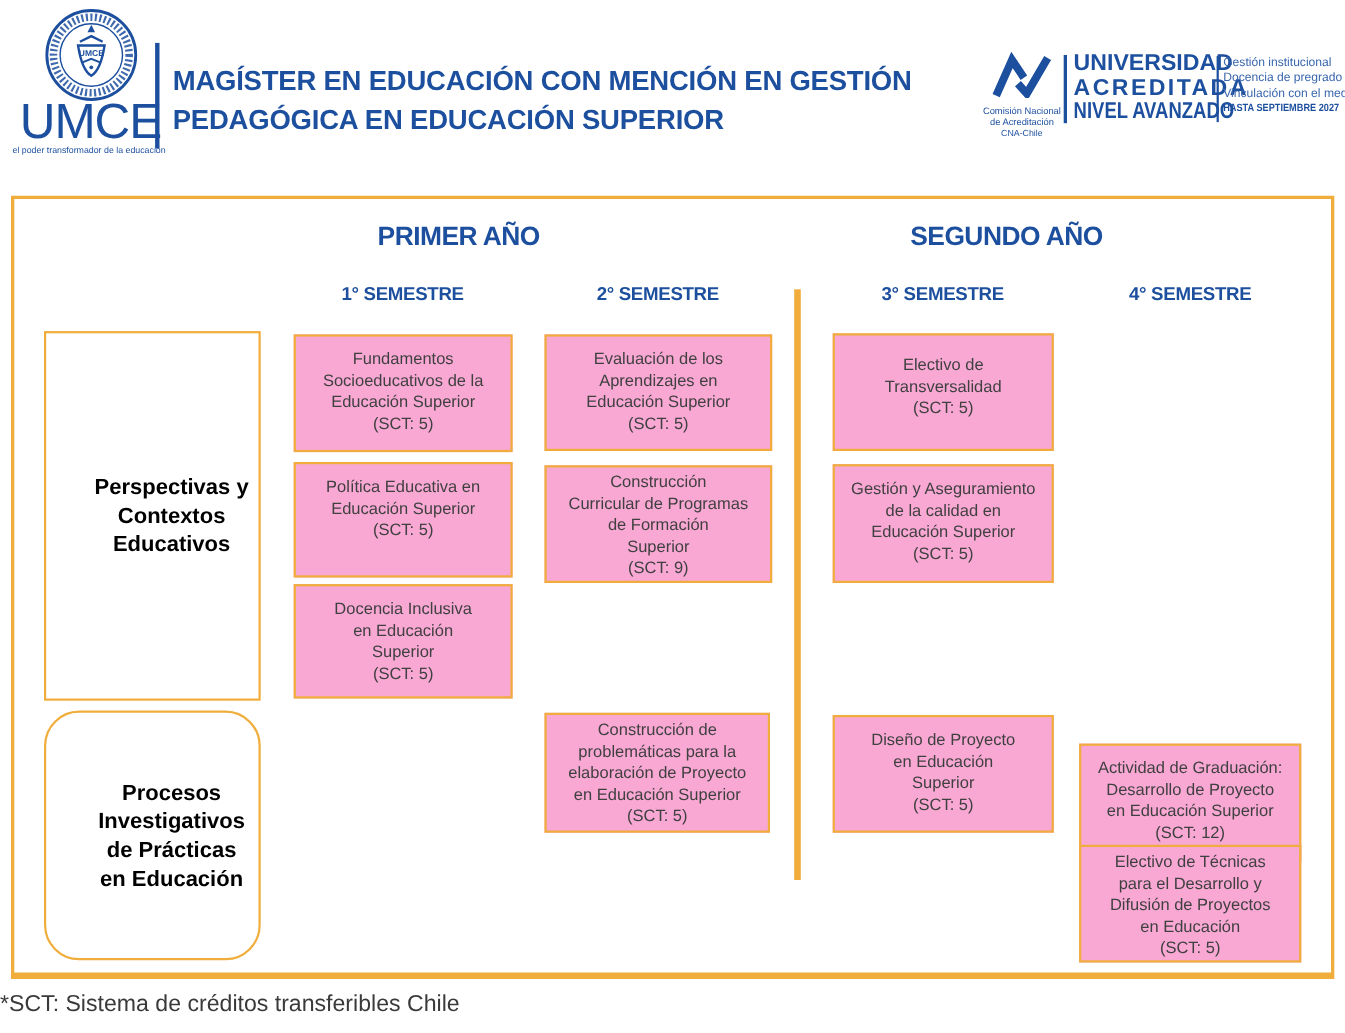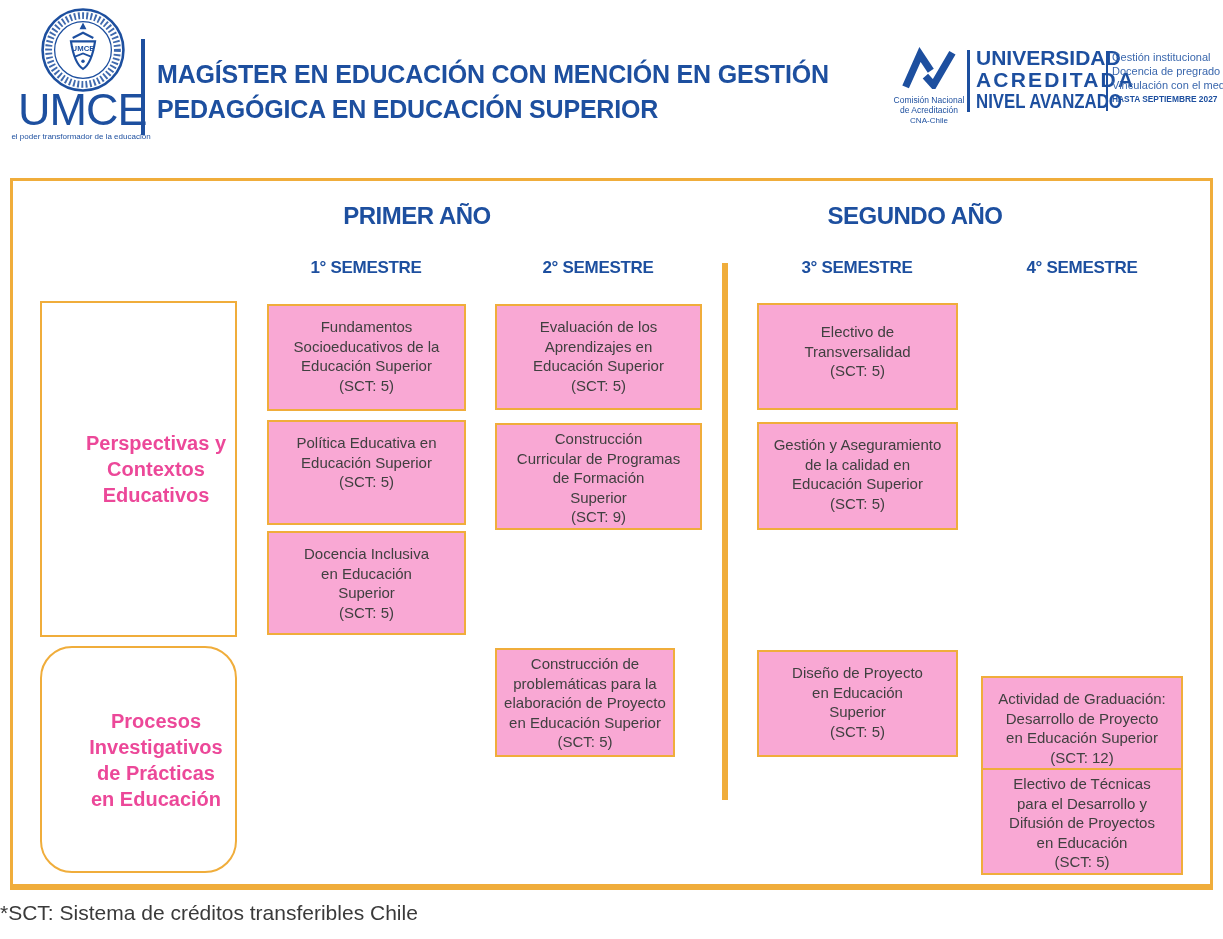--- a/index.html
+++ b/index.html
@@ -24,21 +24,21 @@
   .acc-l2{letter-spacing:2.2px;}
   .acc-l3{transform:scaleX(0.80);transform-origin:left center;}
   .acc-scope div.scope-line{font-size:11px;line-height:14px;color:var(--blue-light);white-space:nowrap;}
   .acc-valid{font-size:9.5px;font-weight:bold;line-height:14px;color:var(--blue);transform:scaleX(0.88);transform-origin:left center;white-space:nowrap;}
   
   .board{border:3px solid var(--gold);border-bottom-width:6px;background:#fff;}
   .h-areas{font-size:24px;font-weight:bold;line-height:35px;letter-spacing:-0.5px;color:var(--blue);text-align:center;white-space:pre-line;}
   .h-year{font-size:24px;font-weight:bold;letter-spacing:-0.5px;color:var(--blue);text-align:center;white-space:nowrap;}
   .h-sem{font-size:17px;font-weight:bold;letter-spacing:-0.3px;color:var(--blue);text-align:center;white-space:nowrap;}
   .area-box{border:2px solid var(--gold);background:#fff;display:flex;align-items:center;justify-content:center;}
-  .area-label{font-size:20px;font-weight:bold;line-height:26px;color:#ec4899;text-align:center;white-space:pre-line;margin-left:35px;}
+  .area-label{font-size:20px;font-weight:bold;line-height:26px;color:#000000;text-align:center;white-space:pre-line;margin-left:35px;}
   .course{border:2px solid var(--gold);background:#f9a8d4;font-size:15px;line-height:19.5px;color:var(--ink);text-align:center;padding:11px 2px 0;white-space:pre-line;}
   .course.tight{padding-top:4px;}
   .vdivider{background:var(--gold);}
   .footnote{font-size:21px;color:#3A3A3A;text-align:left;width:100%;}
 </style>
 </head>
 <body>
 
 <div class="page">
 
@@ -129,21 +129,21 @@
 
   <div class="abs course" style="left:495px;top:304px;width:207px;height:106px;">Evaluación de los
 Aprendizajes en
 Educación Superior
 (SCT: 5)</div>
   <div class="abs course tight" style="left:495px;top:423px;width:207px;height:107px;">Construcción
 Curricular de Programas
 de Formación
 Superior
 (SCT: 9)</div>
-  <div class="abs course tight" style="left:495px;top:648px;width:180px;height:109px;">Construcción de
+  <div class="abs course tight" style="left:495px;top:648px;width:205px;height:109px;">Construcción de
 problemáticas para la
 elaboración de Proyecto
 en Educación Superior
 (SCT: 5)</div>
 
   <div class="abs course" style="left:757px;top:303px;width:201px;height:107px;padding-top:17px;">Electivo de
 Transversalidad
 (SCT: 5)</div>
   <div class="abs course" style="left:757px;top:422px;width:201px;height:108px;">Gestión y Aseguramiento
 de la calidad en

